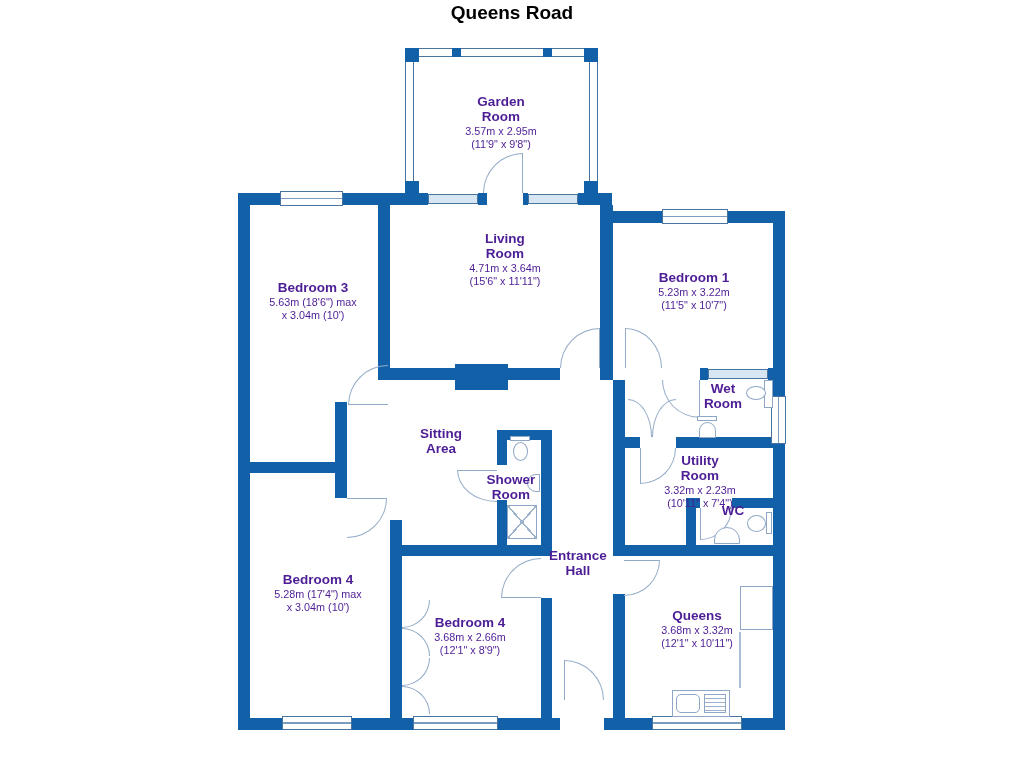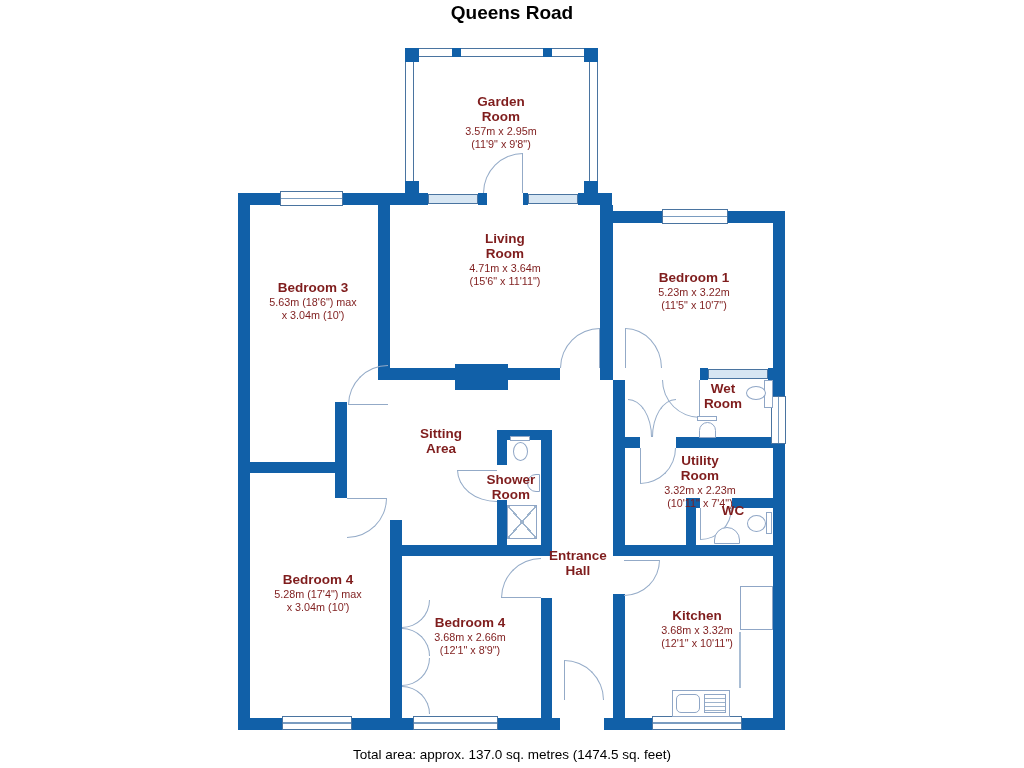--- a/index.html
+++ b/index.html
@@ -22,37 +22,36 @@
   .arc-bl{border-bottom:1.6px solid #93aac7;border-left:1.6px solid #93aac7;border-bottom-left-radius:100% 100%;}
   .arc-br{border-bottom:1.6px solid #93aac7;border-right:1.6px solid #93aac7;border-bottom-right-radius:100% 100%;}
   .leaf-l{border-left:1.6px solid #93aac7;}
   .leaf-r{border-right:1.6px solid #93aac7;}
   .leaf-t{border-top:1.6px solid #93aac7;}
   .leaf-b{border-bottom:1.6px solid #93aac7;}
   .fx{position:absolute;box-sizing:border-box;border:1.3px solid #8fa6c6;background:#fff;z-index:4;}
   .oval{border-radius:50%;}
   .semi-t{border-radius:13px 13px 0 0;}
   .semi-l{border-radius:13px 0 0 13px;}
-  .rlabel{position:absolute;transform:translateX(-50%);text-align:center;color:#7f1d1d;z-index:6;line-height:1.12;}
+  .rlabel{position:absolute;transform:translateX(-50%);text-align:center;color:#4c1d95;z-index:6;line-height:1.12;}
   .rname{font-size:13.5px;font-weight:bold;white-space:pre-line;}
   .rdim{font-size:10.8px;margin-top:1px;}
   .dot{position:absolute;border:1.2px solid #8fa6c6;border-radius:50%;background:#fff;}
   .thin{position:absolute;background:#a9bdd4;}
   .tray{position:absolute;box-sizing:border-box;border:1.3px solid #8fa6c6;z-index:4;
         background:linear-gradient(to bottom right,transparent 48%,#9db3cc 48%,#9db3cc 52%,transparent 52%),
                    linear-gradient(to top right,transparent 48%,#9db3cc 48%,#9db3cc 52%,transparent 52%);}
   .drain{background:repeating-linear-gradient(to bottom,#fff 0 3px,#9db3cc 3px 4px);}
 </style>
 </head>
 <body>
 
 <div id="plan">
 
   <div class="hdr title">Queens Road</div>
-  <div class="hdr footer">Total area: approx. 137.0 sq. metres (1474.5 sq. feet)</div>
 
   <div class="gwall" style="left:405px;top:48px;width:193px;height:9px"></div>
   <div class="gwall" style="left:405px;top:48px;width:9px;height:147px"></div>
   <div class="gwall" style="left:589px;top:48px;width:9px;height:147px"></div>
   <div class="blk" style="left:405px;top:48px;width:14px;height:14px"></div>
   <div class="blk" style="left:584px;top:48px;width:14px;height:14px"></div>
   <div class="blk" style="left:405px;top:181px;width:14px;height:14px"></div>
   <div class="blk" style="left:584px;top:181px;width:14px;height:14px"></div>
   <div class="blk" style="left:452px;top:48px;width:9px;height:9px"></div>
   <div class="blk" style="left:543px;top:48px;width:9px;height:9px"></div>
@@ -213,18 +212,18 @@
     <div class="rname">Bedroom 4</div>
     <div class="rdim">5.28m (17'4") max</div>
     <div class="rdim">x 3.04m (10')</div>
   </div>
   <div class="rlabel" style="left:470px;top:615px">
     <div class="rname">Bedroom 4</div>
     <div class="rdim">3.68m x 2.66m</div>
     <div class="rdim">(12'1" x 8'9")</div>
   </div>
   <div class="rlabel" style="left:697px;top:608px">
-    <div class="rname">Kitchen</div>
+    <div class="rname">Queens</div>
     <div class="rdim">3.68m x 3.32m</div>
     <div class="rdim">(12'1" x 10'11")</div>
   </div>
 
 </div>
 
 </body></html>

